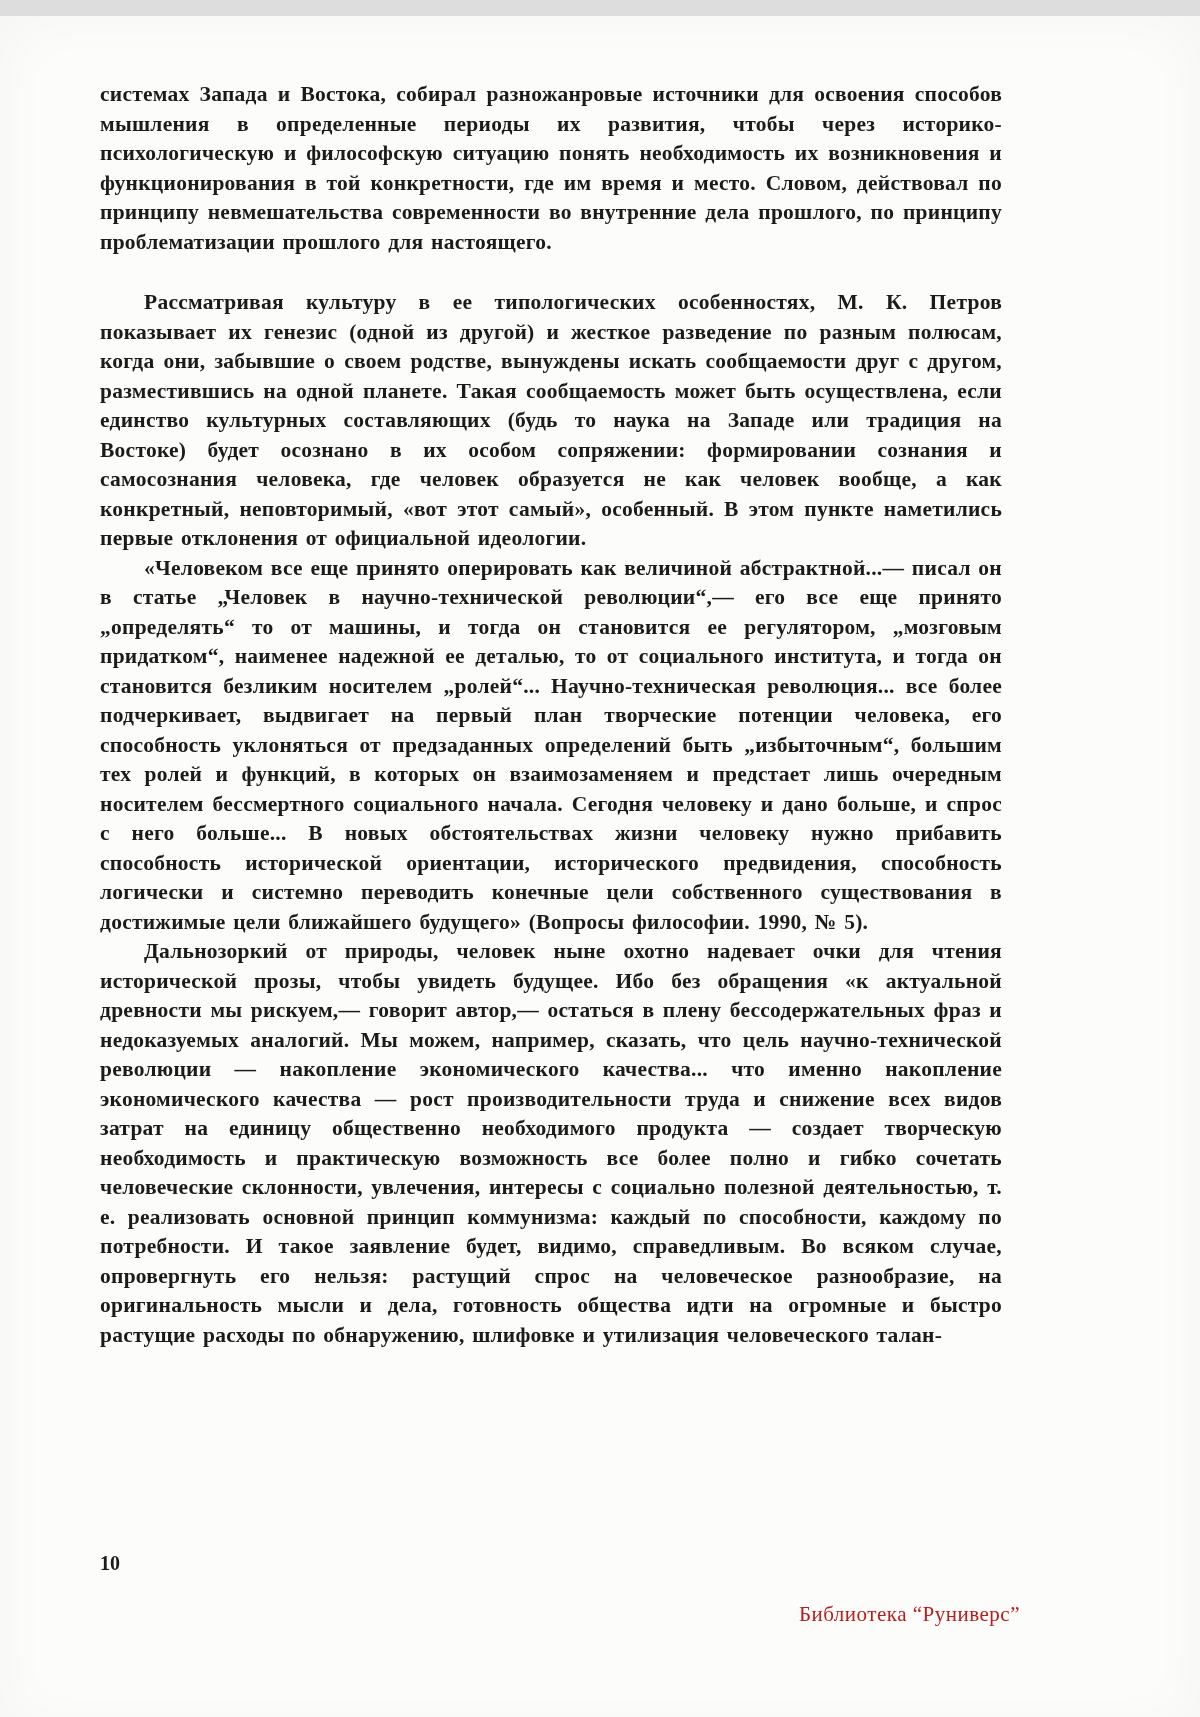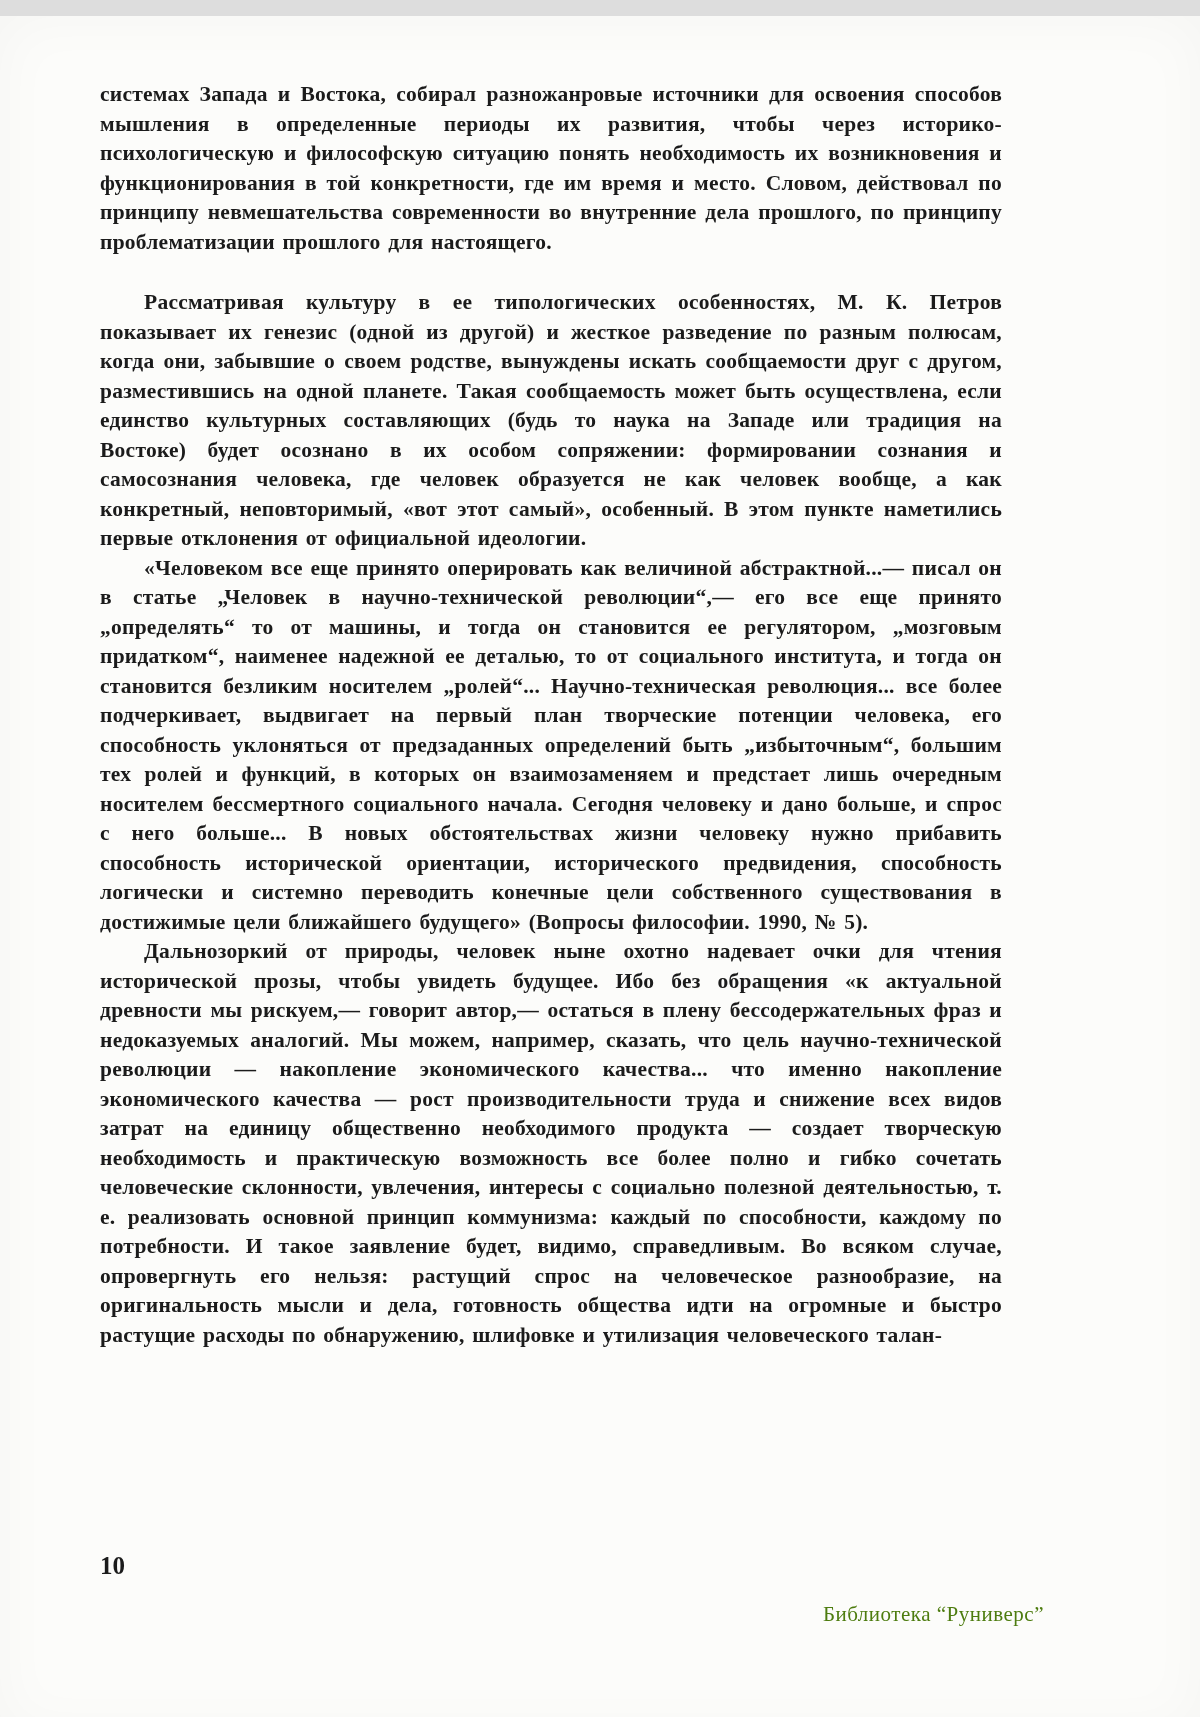--- a/index.html
+++ b/index.html
@@ -37,31 +37,31 @@
   .text-block p.no-indent {
     text-indent: 0;
   }
   .text-block p.gap-above {
     margin-top: 31px;
   }
   .page-number {
     position: absolute;
     left: 100px;
     top: 1536px;
-    font-size: 25px;
+    font-size: 20px;
     font-weight: 700;
     color: #1b1b1b;
   }
   .watermark {
     position: absolute;
-    right: 156px;
+    right: 180px;
     top: 1586px;
     font-size: 21px;
     font-weight: 400;
-    color: #4d7c0f;
+    color: #b91c1c;
     letter-spacing: 0.5px;
     font-family: "Liberation Serif", "DejaVu Serif", serif;
   }
 </style>
 </head>
 <body>
 
 <div class="page">
 
   <div class="text-block">

